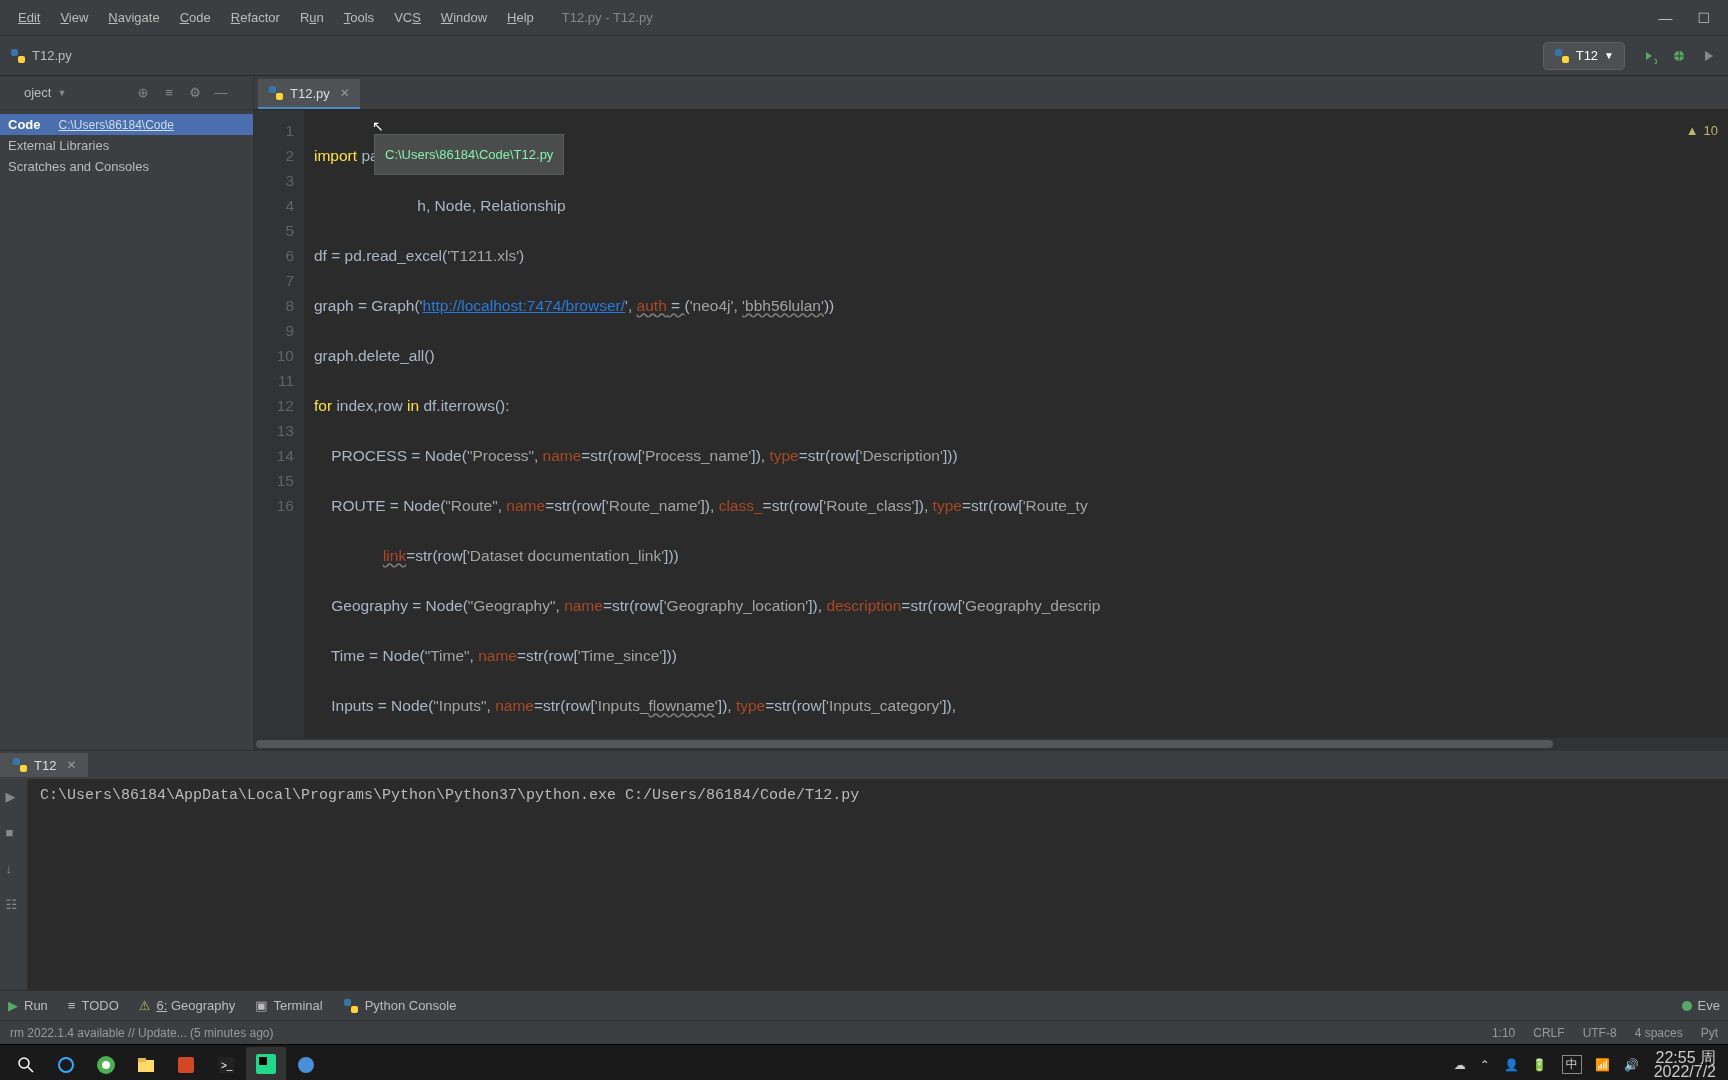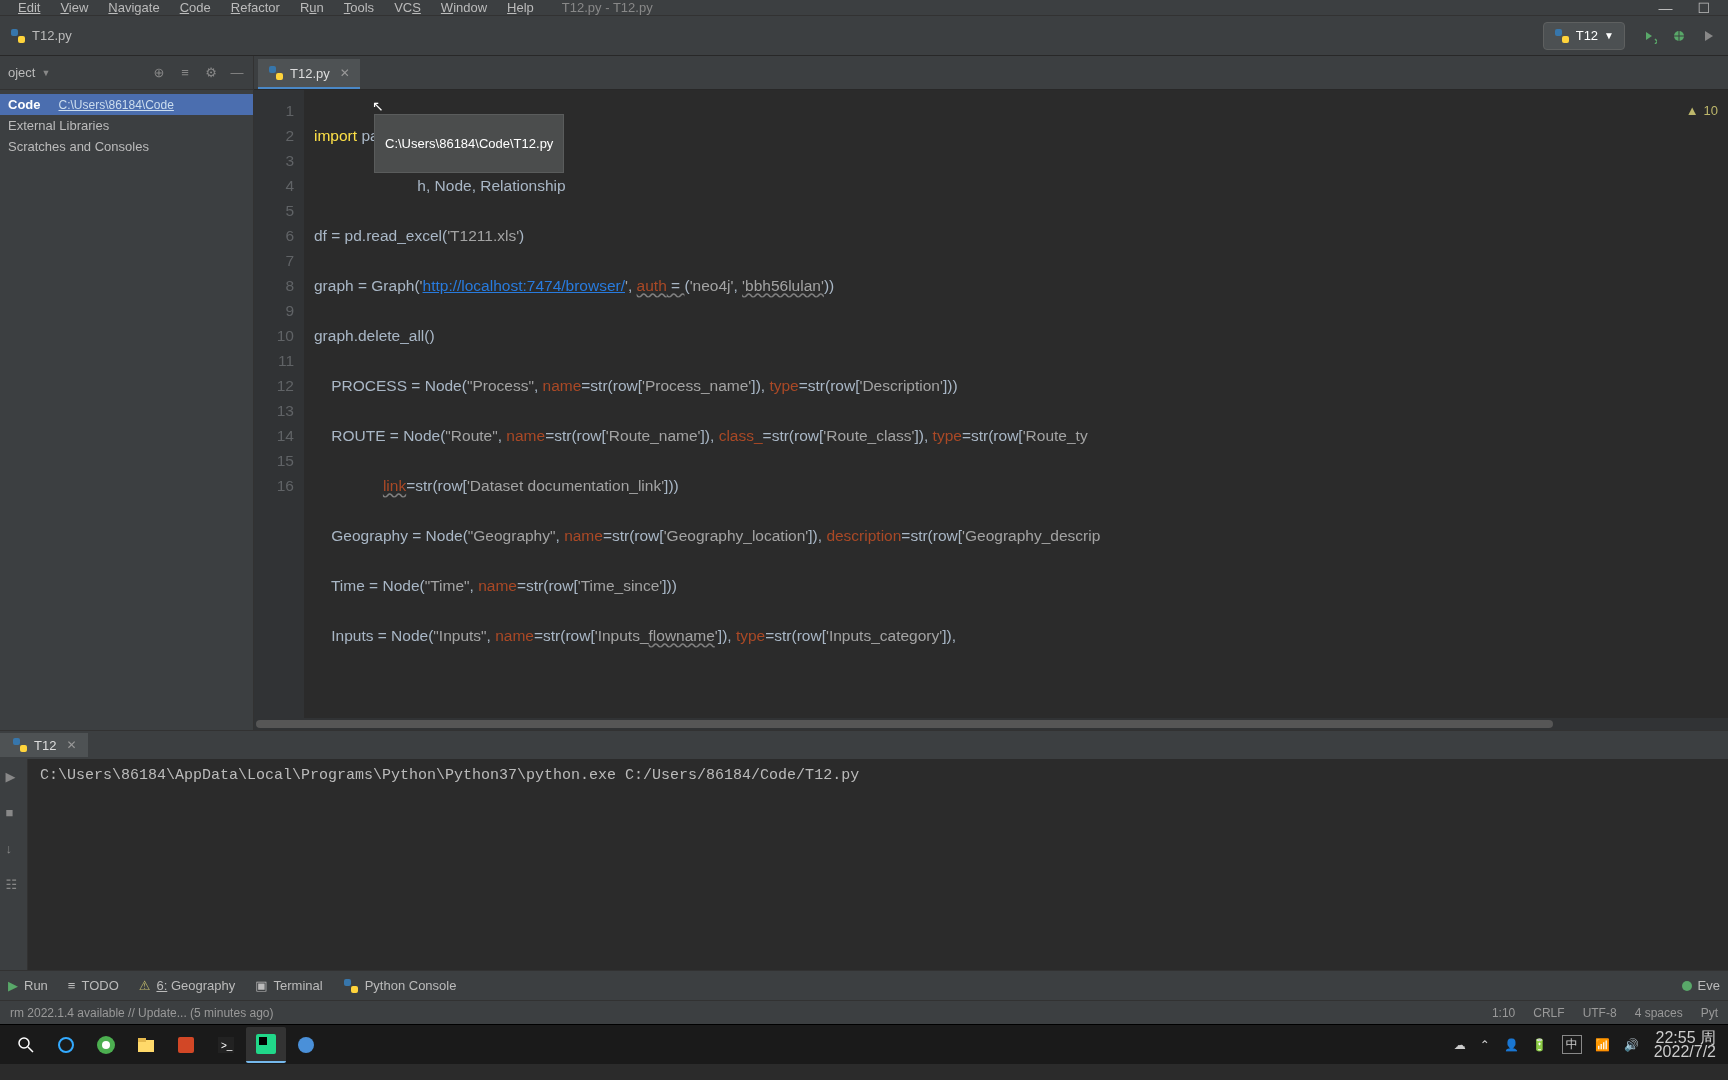--- a/index.html
+++ b/index.html
@@ -1,39 +1,39 @@
 <!DOCTYPE html>
 <html><head>
   <meta charset="utf-8">
   <style>
     * { margin: 0; padding: 0; box-sizing: border-box; font-family: 'Segoe UI', Tahoma, sans-serif; }
     body { background: #2b2b2b; color: #bbbbbb; font-size: 13px; overflow: hidden; width: 1728px; height: 1080px; position: relative; }
 
     
-    .menubar { height: 16px; background: #3c3f41; display: flex; align-items: center; padding: 0 8px; border-bottom: 1px solid #323232; }
+    .menubar { height: 36px; background: #3c3f41; display: flex; align-items: center; padding: 0 8px; border-bottom: 1px solid #323232; }
     .menubar-item { padding: 4px 10px; color: #bbbbbb; cursor: pointer; font-size: 13px; }
     .menubar-item .underline { text-decoration: underline; }
     .menubar-title { margin-left: 18px; color: #888; font-size: 13px; }
     .menubar-spacer { flex: 1; }
     .win-controls { display: flex; gap: 25px; padding-right: 10px; }
     .win-btn { color: #bbb; cursor: pointer; font-size: 14px; }
 
     
     .navrow { height: 40px; background: #3c3f41; display: flex; align-items: center; padding: 0 10px; border-bottom: 1px solid #282828; }
     .breadcrumb { display: flex; align-items: center; gap: 6px; font-size: 13px; color: #bbb; }
     .navrow-spacer { flex: 1; }
     .run-config { display: flex; align-items: center; gap: 6px; background: #4c5052; border: 1px solid #5e6060; border-radius: 4px; padding: 4px 10px; color: #fff; font-size: 13px; height: 28px; }
     .toolbar-icons { display: flex; gap: 12px; margin-left: 15px; align-items: center; }
     .toolbar-icon { width: 18px; height: 18px; display: flex; align-items: center; justify-content: center; cursor: pointer; }
 
     
     .main { display: flex; height: calc(100% - 32px - 40px - 30px - 24px - 40px - 240px); }
 
     .sidebar { width: 254px; background: #3c3f41; border-right: 1px solid #323232; display: flex; flex-direction: column; }
-    .sidebar-hdr { height: 34px; display: flex; align-items: center; padding: 0 8px; border-bottom: 1px solid #323232; justify-content: space-between; }
+    .sidebar-hdr { height: 34px; display: flex; align-items: center; padding: 0 24px; border-bottom: 1px solid #323232; justify-content: space-between; }
     .sidebar-title { display: flex; align-items: center; gap: 6px; font-size: 13px; color: #bbb; }
     .sidebar-tools { display: flex; gap: 10px; }
     .sidebar-tool { width: 16px; height: 16px; display: flex; align-items: center; justify-content: center; color: #888; cursor: pointer; font-size: 13px; }
     .tree { padding: 4px 0; }
     .tree-row { padding: 3px 8px; display: flex; align-items: center; gap: 6px; font-size: 13px; cursor: pointer; }
     .tree-row.selected { background: #4b6eaf; color: #fff; }
     .tree-path { color: #888; font-size: 12px; margin-left: 12px; text-decoration: underline; }
     .tree-row.selected .tree-path { color: #cde; }
 
     
@@ -48,21 +48,21 @@
     .code { flex: 1; padding: 8px 0 8px 10px; white-space: pre; color: #a9b7c6; position: relative; }
     .code-line { height: 25px; }
 
     .kw { color: #fde047; }
     .str { color: #a3a3a3; }
     .param { color: #aa4926; }
     .url { color: #287bde; text-decoration: underline; }
     .warn-und { text-decoration: underline wavy #808080; }
 
     .problems-badge { position: absolute; top: 8px; right: 10px; display: flex; align-items: center; gap: 5px; color: #bdb76b; font-size: 13px; }
-    .tooltip-box { position: absolute; top: 24px; left: 70px; background: #4b4d4d; border: 1px solid #5a5c5c; padding: 16px 10px; color: #ffffff; font-size: 13px; z-index: 5; }
+    .tooltip-box { position: absolute; top: 24px; left: 70px; background: #4b4d4d; border: 1px solid #5a5c5c; padding: 7px 10px; color: #86efac; font-size: 13px; z-index: 5; }
     .cursor-ptr { position: absolute; top: 4px; left: 68px; color: #fff; z-index: 6; font-size: 14px; }
 
     .hscrollbar { height: 12px; background: #313335; position: relative; }
     .hscrollbar-thumb { position: absolute; height: 8px; top: 2px; left: 2px; width: 88%; background: #565656; border-radius: 4px; }
 
     
     .runwin { height: 240px; background: #2b2b2b; border-top: 1px solid #323232; display: flex; flex-direction: column; }
     .runwin-tab { height: 28px; background: #3c3f41; display: flex; align-items: center; }
     .runwin-tab-item { padding: 4px 12px; display: flex; align-items: center; gap: 6px; background: #4e5254; color: #ddd; font-size: 13px; }
     .runwin-body { flex: 1; display: flex; }
@@ -214,20 +214,21 @@
           <div>14</div>
           <div>15</div>
           <div>16</div>
       </div>
       <div class="code">
 <div class="code-line"><span class="kw">import</span><span> pandas </span><span class="kw">as</span><span> pd</span></div>
 <div class="code-line">                        <span>h, Node, Relationship</span></div>
 <div class="code-line"><span>df = pd.read_excel(</span><span class="str">'T1211.xls'</span><span>)</span></div>
 <div class="code-line"><span>graph = Graph(</span><span class="str">'</span><span class="url">http://localhost:7474/browser/</span><span class="str">'</span><span>, </span><span class="param warn-und">auth</span><span class="warn-und"> = </span><span>(</span><span class="str">'neo4j'</span><span>, </span><span class="str warn-und">'bbh56lulan'</span><span>))</span></div>
 <div class="code-line"><span>graph.delete_all()</span></div>
+<div class="code-line"><span class="kw">for</span><span> index,row </span><span class="kw">in</span><span> df.iterrows():</span></div>
 <div class="code-line"><span>    PROCESS = Node(</span><span class="str">"Process"</span><span>, </span><span class="param">name</span><span>=str(row[</span><span class="str">'Process_name'</span><span>]), </span><span class="param">type</span><span>=str(row[</span><span class="str">'Description'</span><span>]))</span></div>
 <div class="code-line"><span>    ROUTE = Node(</span><span class="str">"Route"</span><span>, </span><span class="param">name</span><span>=str(row[</span><span class="str">'Route_name'</span><span>]), </span><span class="param">class_</span><span>=str(row[</span><span class="str">'Route_class'</span><span>]), </span><span class="param">type</span><span>=str(row[</span><span class="str">'Route_ty</span></div>
 <div class="code-line"><span>                </span><span class="param warn-und">link</span><span>=str(row[</span><span class="str">'Dataset documentation_link'</span><span>]))</span></div>
 <div class="code-line"><span>    Geography = Node(</span><span class="str">"Geography"</span><span>, </span><span class="param">name</span><span>=str(row[</span><span class="str">'Geography_location'</span><span>]), </span><span class="param">description</span><span>=str(row[</span><span class="str">'Geography_descrip</span></div>
 <div class="code-line"><span>    Time = Node(</span><span class="str">"Time"</span><span>, </span><span class="param">name</span><span>=str(row[</span><span class="str">'Time_since'</span><span>]))</span></div>
 <div class="code-line"><span>    Inputs = Node(</span><span class="str">"Inputs"</span><span>, </span><span class="param">name</span><span>=str(row[</span><span class="str">'Inputs_</span><span class="str warn-und">flowname</span><span class="str">'</span><span>]), </span><span class="param">type</span><span>=str(row[</span><span class="str">'Inputs_category'</span><span>]),</span></div>
 
 
 
 

